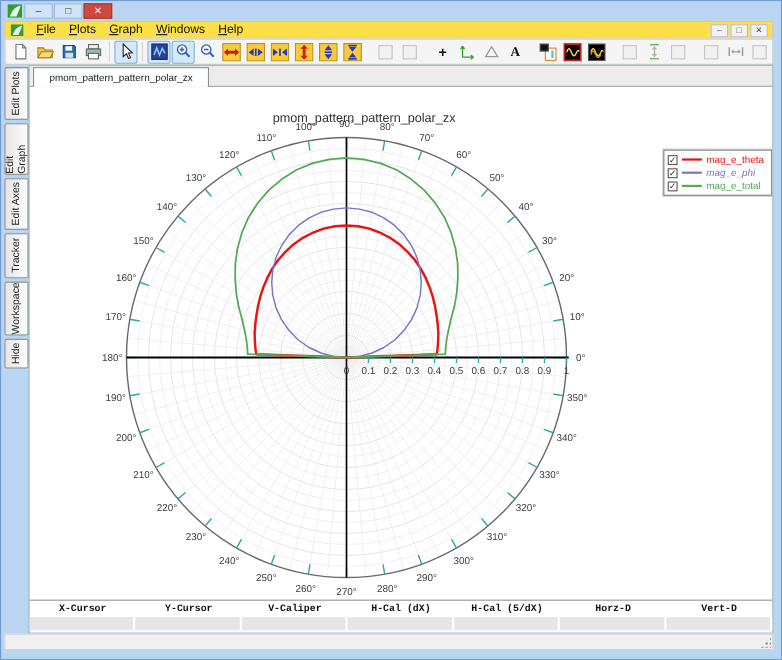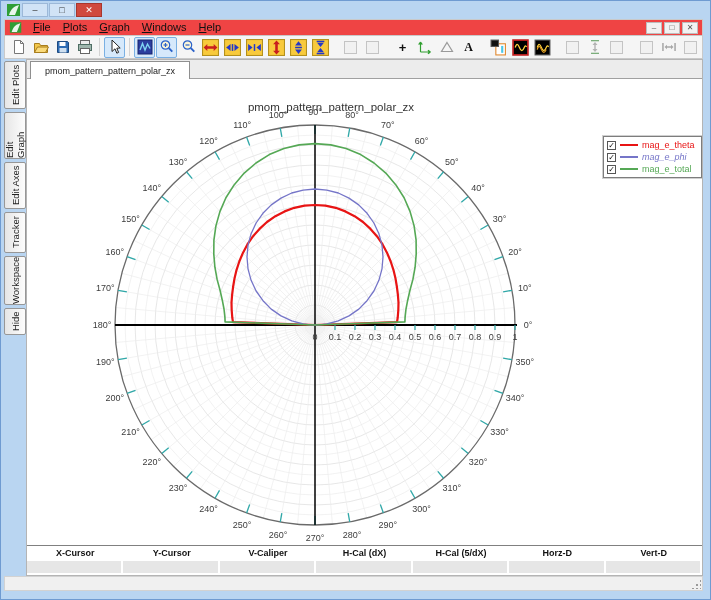--- a/index.html
+++ b/index.html
@@ -8,21 +8,21 @@
     padding:0 7px 8px 3px;display:flex;flex-direction:column;position:relative;}
   
   .titlebar{height:18px;display:flex;align-items:center;padding:0 2px;flex:none;}
   .applogo{flex:none;}
   .title{flex:1;text-align:center;font-size:11px;color:#1a1a1a;}
   .win-controls{display:flex;gap:1px;flex:none;}
   .wbtn{width:26px;height:14px;font-size:9px;line-height:12px;text-align:center;border:1px solid #9cb8d8;
     color:#333;background:rgba(255,255,255,.35);cursor:default;}
   .wbtn.close{background:#d0493e;border-color:#a8362d;color:#fff;font-weight:bold;}
   
-  .menubar{height:16px;background:#ef4444;border:1px solid #c9c9c9;border-bottom:none;
+  .menubar{height:16px;background:#fde047;border:1px solid #c9c9c9;border-bottom:none;
     display:flex;align-items:center;font-size:11px;color:#111;padding:0 2px;flex:none;}
   .menu-item{display:inline-block;padding:0 6px;line-height:15px;}
   .menu-item::first-letter{text-decoration:underline;}
   .mdi-controls{margin-left:auto;display:flex;gap:2px;padding-right:2px;}
   .mdibtn{width:16px;height:12px;border:1px solid #bdbdbd;background:#f2f2f2;font-size:8px;line-height:10px;
     text-align:center;color:#555;}
   
   .toolbar{height:24px;background:#f5f5f5;border:1px solid #c9c9c9;display:flex;align-items:center;
     padding:0 3px;gap:1px;flex:none;}
   .tb{width:21px;height:21px;display:flex;align-items:center;justify-content:center;border:1px solid transparent;border-radius:2px;flex:none;}
@@ -43,21 +43,21 @@
   .tabbar{height:19px;background:#ececec;border-bottom:1px solid #a0a0a0;display:flex;align-items:flex-end;padding-left:3px;flex:none;}
   .tab{height:18px;background:#fff;border:1px solid #8f8f8f;border-bottom:none;font-size:9px;color:#222;
     display:flex;align-items:center;padding:0 14px;margin-bottom:-1px;}
   .plotpanel{position:relative;flex:1;background:#fff;overflow:hidden;}
   .legend{position:absolute;left:576px;top:57px;background:#fff;border:1px solid #7d7d7d;
     box-shadow:0 0 0 1px #d0d0d0;padding:3px 6px 3px 3px;display:flex;flex-direction:column;gap:2px;}
   .lrow{display:flex;align-items:center;gap:4px;font-size:9px;white-space:nowrap;}
   .lcheck{width:9px;height:9px;border:1px solid #555;background:#fff;font-size:8px;line-height:8px;text-align:center;color:#111;flex:none;}
   .lline{width:18px;border-top:2px solid #000;flex:none;}
   
-  .measure{height:30px;border-top:1px solid #808080;background:#fff;flex:none;}
+  .measure{height:30px;border-top:1px solid #808080;background:#fff;flex:none;font-family:Liberation Mono, monospace;}
   .mrow{display:grid;grid-template-columns:repeat(7,1fr);height:14px;}
   .mhead{font-size:9px;font-weight:bold;text-align:center;line-height:14px;color:#111;}
   .mcell{background:#e6e6e6;border-right:2px solid #fff;height:12px;margin-top:1px;}
   
   .statusbar{height:15px;background:#f0f0f0;border:1px solid #d2d2d2;position:relative;flex:none;margin-top:0;}
   .grip{position:absolute;right:1px;bottom:1px;width:10px;height:10px;
     background-image:radial-gradient(circle,#9a9a9a 1px,transparent 1.3px);background-size:4px 4px;
     clip-path:polygon(100% 0,100% 100%,0 100%);}
 </style>
 </head>

